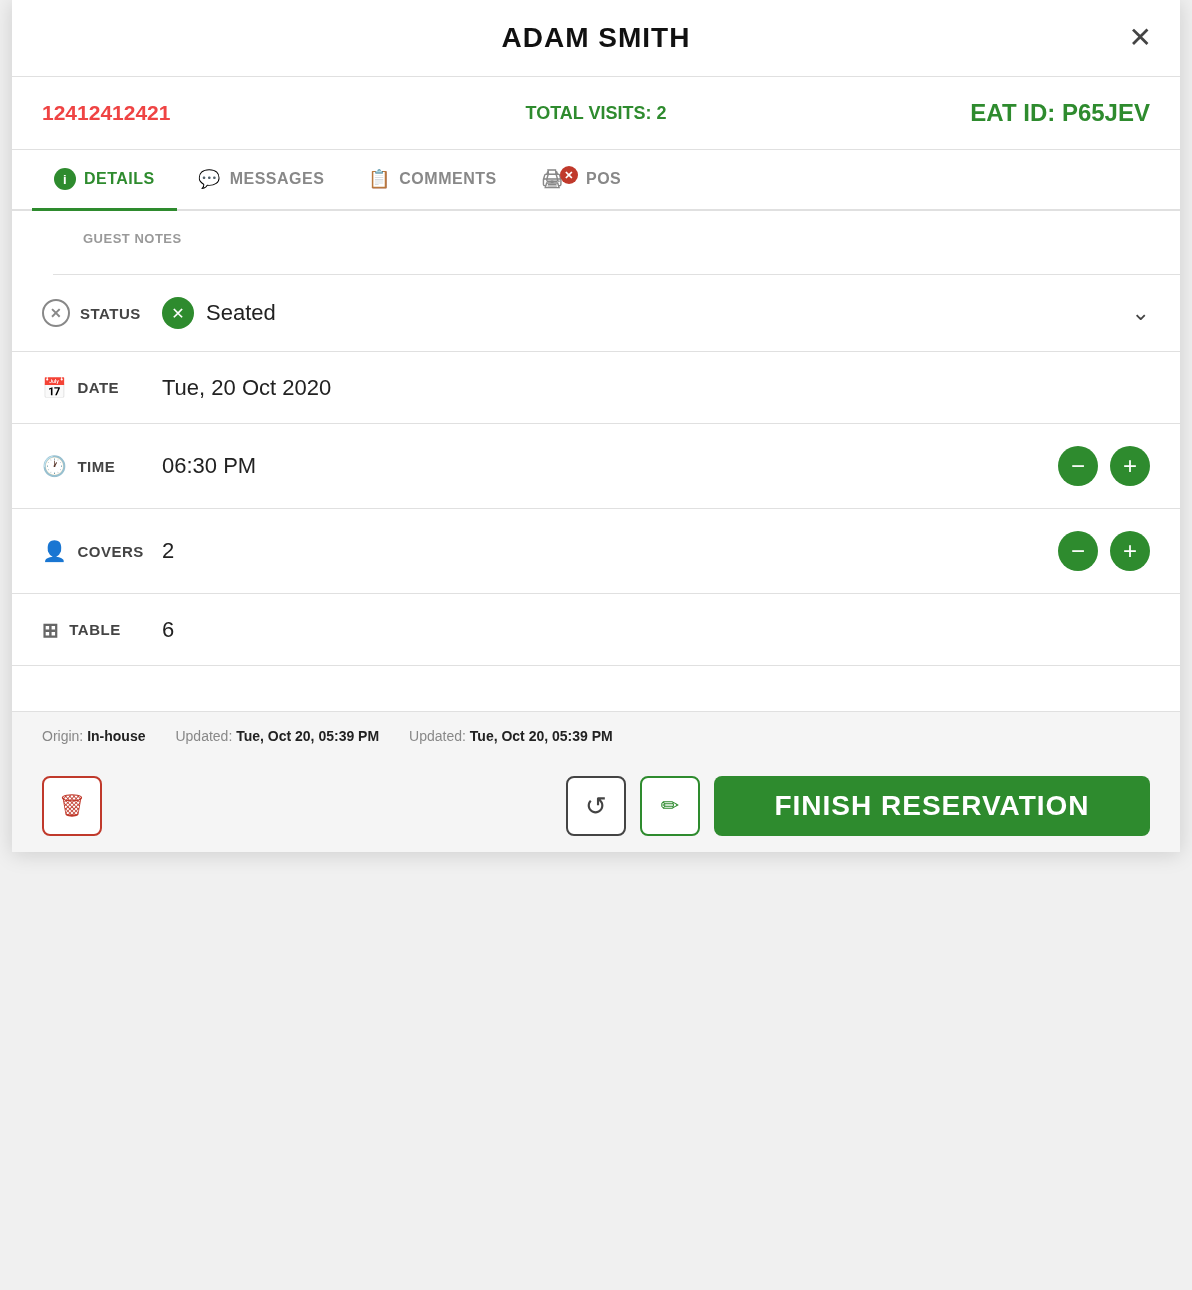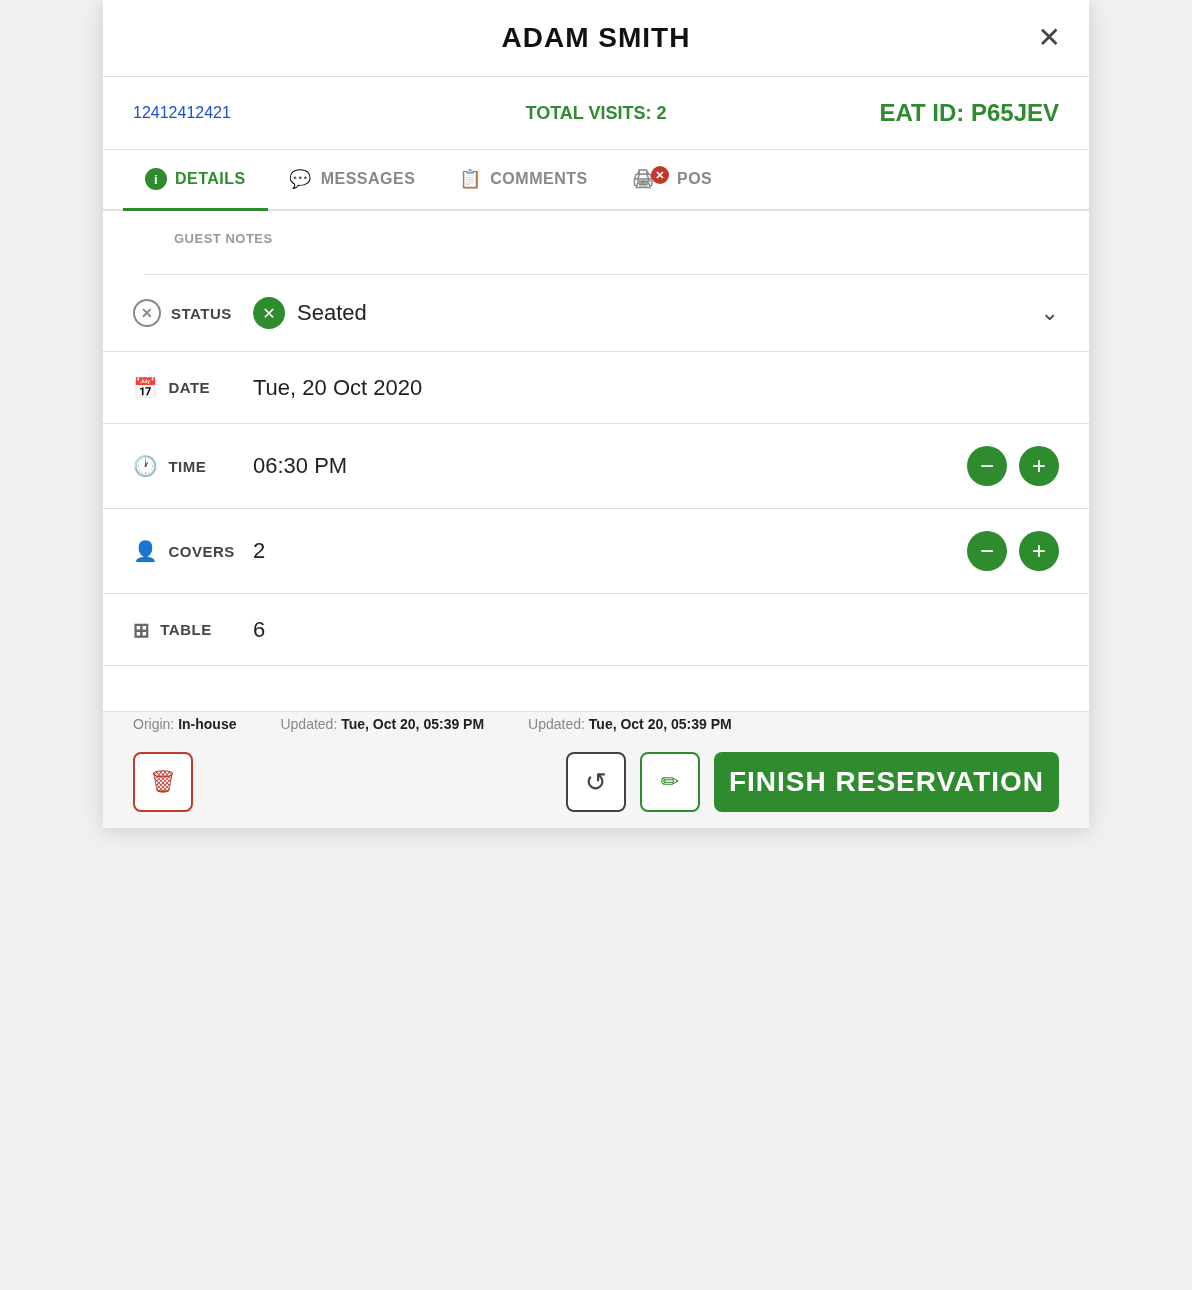--- a/index.html
+++ b/index.html
@@ -5,21 +5,21 @@
     * { box-sizing: border-box; margin: 0; padding: 0; }
     body {
       font-family: -apple-system, BlinkMacSystemFont, 'Segoe UI', Arial, sans-serif;
       background: #f0f0f0;
       display: flex;
       justify-content: center;
       align-items: flex-start;
       min-height: 100vh;
     }
     .modal {
-      width: 986px;
+      width: 1168px;
       background: #fff;
       border-radius: 0;
       overflow: hidden;
       box-shadow: 0 2px 20px rgba(0,0,0,0.15);
     }
     
     .modal-header {
       display: flex;
       align-items: center;
       justify-content: center;
@@ -46,23 +46,23 @@
       line-height: 1;
     }
     
     .info-row {
       display: flex;
       align-items: center;
       padding: 22px 30px;
       border-bottom: 1px solid #e0e0e0;
     }
     .phone {
-      font-size: 16px;
-      font-weight: 400;
-      color: #1d4ed8;
+      font-size: 21px;
+      font-weight: 700;
+      color: #ef4444;
       flex: 1;
     }
     .total-visits {
       font-size: 18px;
       color: #444;
       flex: 1;
       text-align: center;
     }
     .total-visits span {
       color: #2e8b2e;
@@ -202,23 +202,23 @@
       border: 2px solid #888;
       display: flex;
       align-items: center;
       justify-content: center;
       font-size: 14px;
       color: #888;
     }
     
     .footer-meta {
       background: #f5f5f5;
-      padding: 4px 30px;
-      display: flex;
-      gap: 44px;
+      padding: 16px 30px;
+      display: flex;
+      gap: 30px;
       font-size: 14px;
       color: #888;
       border-top: 1px solid #e0e0e0;
     }
     .footer-meta strong {
       color: #222;
     }
     
     .action-bar {
       background: #f5f5f5;

